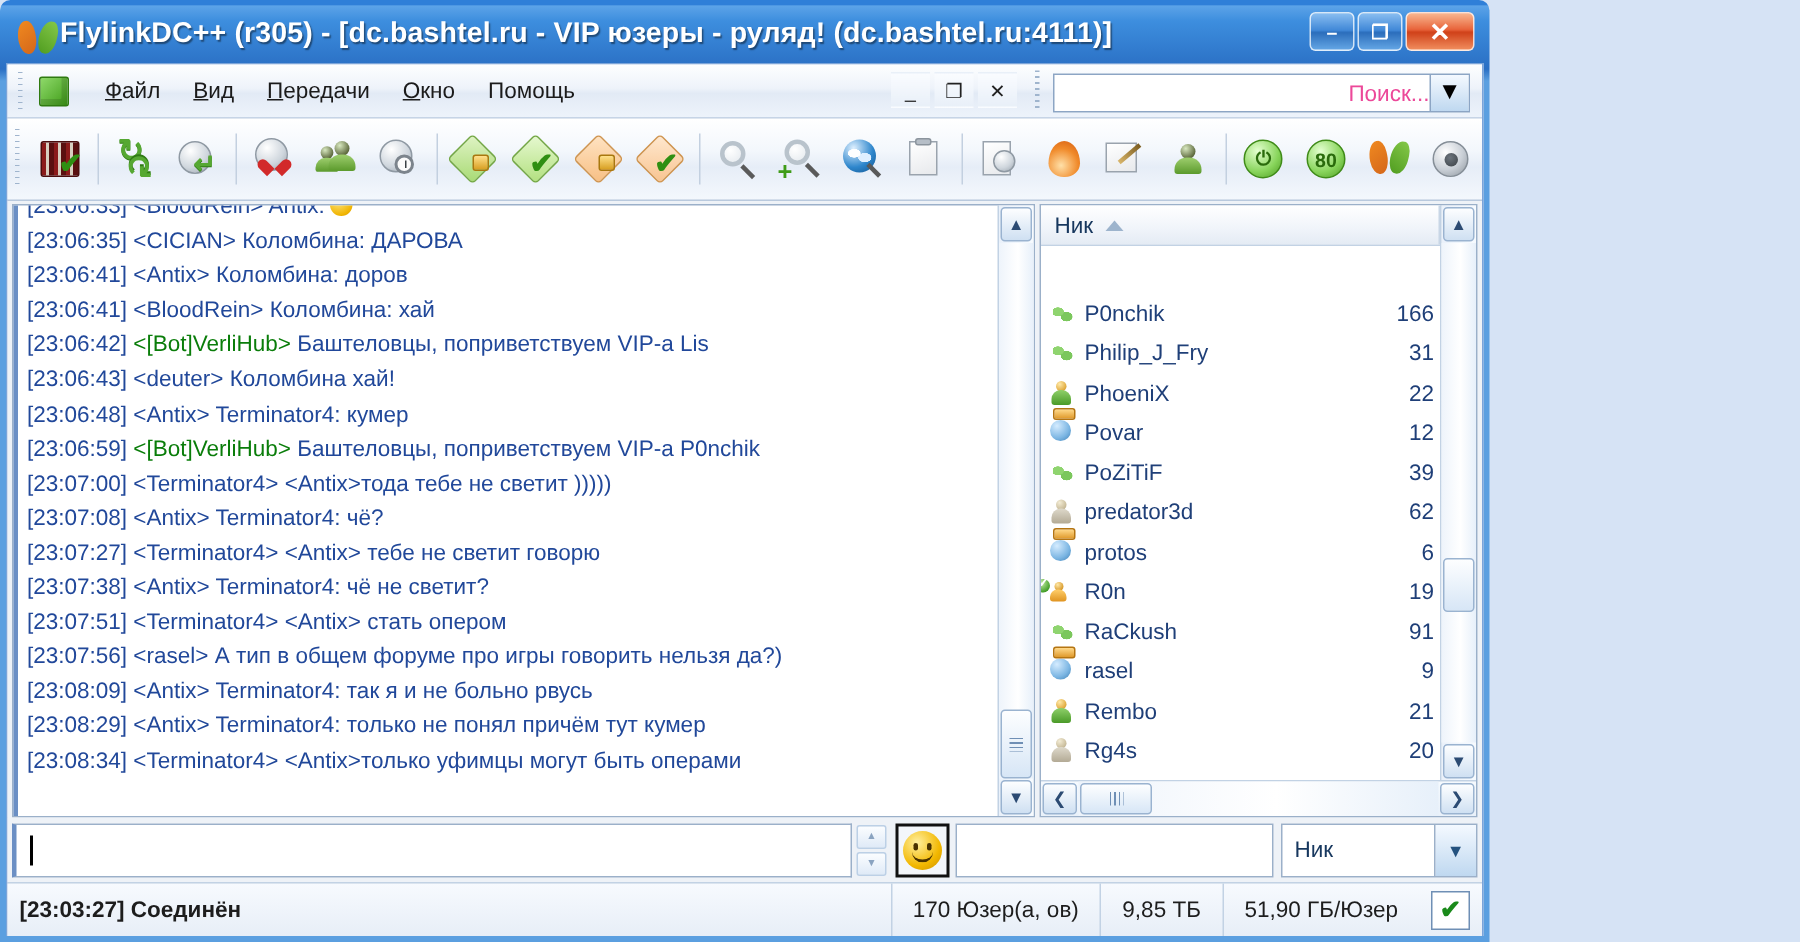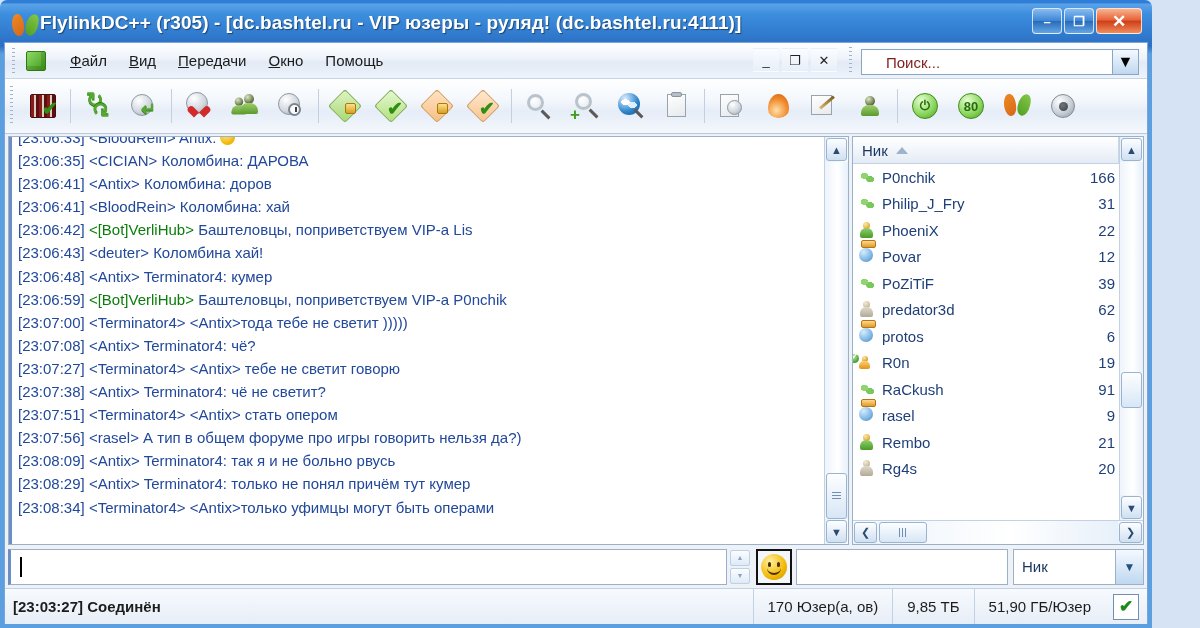--- a/index.html
+++ b/index.html
@@ -3,21 +3,21 @@
 <meta charset="utf-8">
 <style>
   * { box-sizing: border-box; margin: 0; padding: 0; }
   html, body {
     width: 1200px; height: 628px;
     font-family: "Liberation Sans", sans-serif;
     overflow: hidden;
     background: #d6e3f5;
   }
   .window {
-    width: 1152px; height: 628px;
+    width: 993px; height: 628px;
     position: relative;
     background: linear-gradient(180deg,#2f7fd8 0%,#2f7fd8 3px,#5ca3e8 4px,#3d8ede 14px,#2a6fc4 46px,#5b9fe0 54px);
     padding: 4px 4px 0 4px;
     border-radius: 7px 7px 0 0;
   }
 
   
   .titlebar {
     height: 38px;
     display: flex; align-items: center;
@@ -90,21 +90,21 @@
     background-image: repeating-linear-gradient(180deg,#9fb4cd 0 1px,transparent 1px 4px);
     background-size: 3px 100%; background-repeat: no-repeat; background-position: center;
   }
   .search-box {
     position: absolute; right: 8px; top: 6px;
     width: 278px; height: 26px;
     border: 1px solid #8ca5c4;
     background: #fff;
     display: flex; align-items: center;
   }
-  .search-box .val { flex: 1; padding-left: 24px; font-size: 15px; color: #7f1d1d; }
+  .search-box .val { flex: 1; padding-left: 24px; font-size: 15px; color: #ec4899; text-align: right; }
   .search-box .drop {
     width: 26px; height: 24px; flex: 0 0 auto;
     background: linear-gradient(180deg,#f4f9ff,#bfd8f0);
     border-left: 1px solid #8ca5c4;
     display: flex; align-items: center; justify-content: center;
   }
 
   
   .toolbar {
     height: 55px;
@@ -193,21 +193,21 @@
     display: flex; align-items: center;
     font-size: 15px; color: #17375e;
   }
   .uhead .lbl { padding-left: 9px; }
   .uhead .sortarrow {
     margin-left: 8px; width: 0; height: 0;
     border-left: 6px solid transparent; border-right: 6px solid transparent;
     border-bottom: 7px solid #9db4cd;
   }
   .uhead .divider { margin-left: auto; width: 1px; height: 100%; background: #c8d6e6; }
-  .ulist { flex: 1; overflow: hidden; }
+  .ulist { flex: 1; overflow: hidden; margin-top: 32px; }
   .urow {
     height: 26.5px; display: flex; align-items: center;
     font-size: 15px; color: #1f3f78; padding-left: 6px;
   }
   .urow .uname { padding-left: 4px; flex: 1; white-space: nowrap; }
   .urow .ushare { padding-right: 4px; color: #1f3f78; overflow: hidden; width: 46px; text-align: right; }
   .hsb { height: 24px; flex: 0 0 auto; display: flex; border-top: 1px solid #c2d2e4;
          background: linear-gradient(180deg,#f6fafe,#e9f1fa); }
   .hsb .sb-btn { height: auto; width: 23px; }
   .hsb .sb-track { position: relative; }

